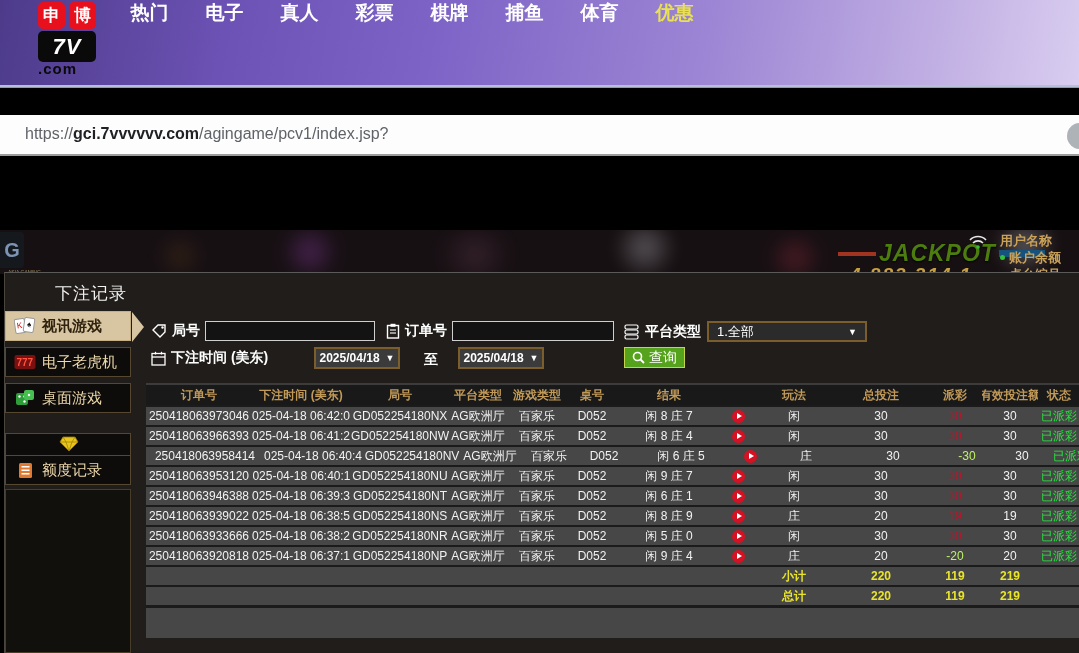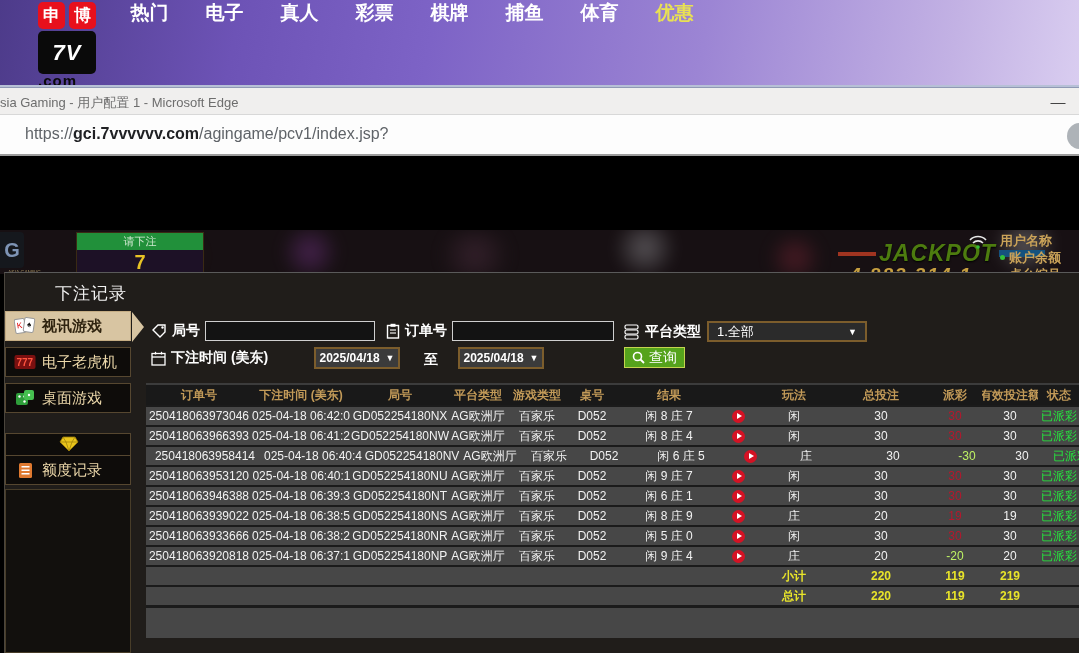--- a/index.html
+++ b/index.html
@@ -8,21 +8,21 @@
   .screen { position:relative; width:1079px; height:653px; overflow:hidden; background:#000; }
 
   
   .nav { position:absolute; left:0; top:0; width:1079px; height:85px;
          background:linear-gradient(100deg,#4d3b8a 0%,#6d53b6 22%,#7d63c6 40%,#9c85d4 65%,#c3b2e4 88%,#d9cdf0 100%); }
   .nav-strip { position:absolute; left:0; top:85px; width:1079px; height:3px; background:#b7c0d6; border-bottom:1px solid #8f9ab5; }
   .logo { position:absolute; left:38px; top:2px; width:64px; }
   .logo-top { display:flex; gap:4px; }
   .logo-sq { width:27px; height:27px; background:#e8101c; border-radius:5px; color:#fff; font-weight:bold; font-size:17px;
              display:flex; align-items:center; justify-content:center; }
-  .logo-mid { margin-top:2px; width:58px; height:43px; background:#0a0a0a; border-radius:5px; color:#fff;
+  .logo-mid { margin-top:2px; width:58px; height:31px; background:#0a0a0a; border-radius:5px; color:#fff;
               font-weight:900; font-size:22px; font-style:italic; display:flex; align-items:center; justify-content:center; letter-spacing:1px; }
   .logo-com { color:#0a0a0a; font-weight:900; font-size:15px; letter-spacing:1px; line-height:14px; }
   .nav-items { position:absolute; left:112px; top:0; display:flex; }
   .nav-item { width:75px; text-align:center; color:#fff; font-size:19px; font-weight:bold; cursor:pointer; }
   .nav-item.hl { color:#e9e153; }
 
   
   .titlebar { position:absolute; left:0; top:88px; width:1079px; height:27px; background:#f0efee; border-bottom:1px solid #d8d8d8; }
   .titlebar-text { position:absolute; left:0; top:6px; font-size:13px; color:#6d6d6d; white-space:nowrap; }
   .min-btn { position:absolute; right:8px; top:2px; width:26px; height:22px; color:#444; font-size:15px;
@@ -122,47 +122,39 @@
         <div class="nav-item">真人</div>
         <div class="nav-item">彩票</div>
         <div class="nav-item">棋牌</div>
         <div class="nav-item">捕鱼</div>
         <div class="nav-item">体育</div>
         <div class="nav-item hl">优惠</div>
       </div>
   </div>
   <div class="nav-strip"></div>
 
-  <div class="titlebar">
-    <div class="titlebar-text">sia Gaming - 用户配置 1 - Microsoft Edge</div>
-    <div class="min-btn">—</div>
-  </div>
 
   <div class="urlbar">
     <div class="url-text"><span>https://</span><b>gci.7vvvvvv.com</b><span>/agingame/pcv1/index.jsp?</span></div>
     <div class="url-circle"></div>
   </div>
 
   <div class="blackband"></div>
 
   <div class="banner">
     <div class="blob" style="left:280px;top:-8px;width:60px;height:60px;background:radial-gradient(circle,#5a2a66,transparent 70%);opacity:.7"></div>
     <div class="blob" style="left:430px;top:0;width:90px;height:50px;background:radial-gradient(circle,#3a2430,transparent 70%);opacity:.8"></div>
     <div class="blob" style="left:600px;top:-10px;width:90px;height:56px;background:radial-gradient(circle,#cfd0d6,transparent 60%);opacity:.35"></div>
     <div class="blob" style="left:760px;top:4px;width:70px;height:48px;background:radial-gradient(circle,#6a2230,transparent 65%);opacity:.6"></div>
     <div class="blob" style="left:980px;top:-12px;width:90px;height:54px;background:radial-gradient(circle,#d8dadd,transparent 60%);opacity:.35"></div>
     <div class="blob" style="left:150px;top:6px;width:60px;height:40px;background:radial-gradient(circle,#402a18,transparent 65%);opacity:.6"></div>
 
     <div class="ag-logo">G</div>
     <div class="ag-sub">ASIA GAMING</div>
 
-    <div class="betbox">
-      <div class="betbox-head">请下注</div>
-      <div class="betbox-num">7</div>
-    </div>
 
     <div class="jackpot">
       <div class="jp-red"></div>
       <div class="jp-text">JACKPOT</div>
       <div class="jp-blue"></div>
     </div>
     <div class="jp-num">4,883,314.1</div>
 
     <div class="wifi">
       <svg class="ic" width="20" height="16" viewBox="0 0 20 16">

